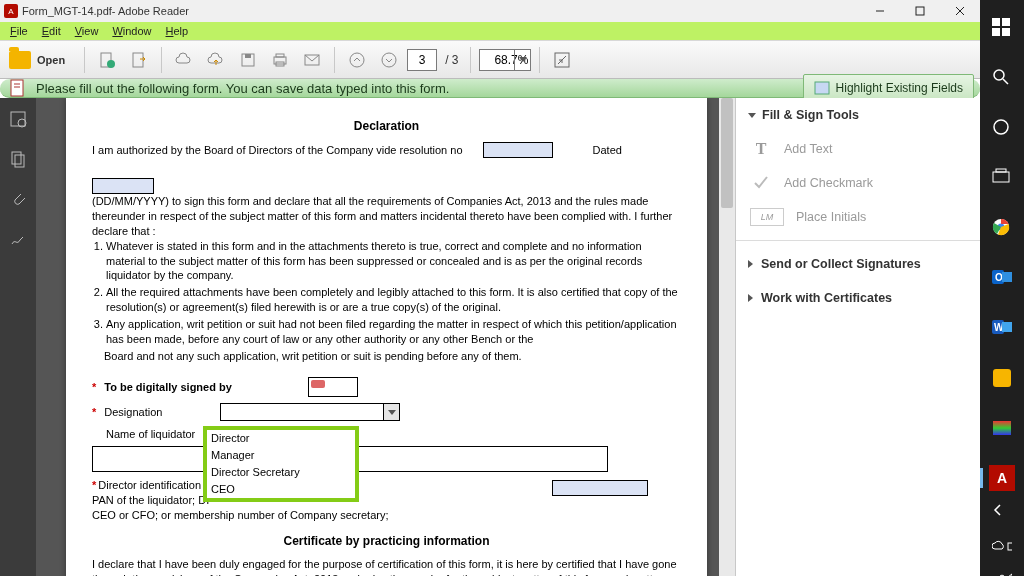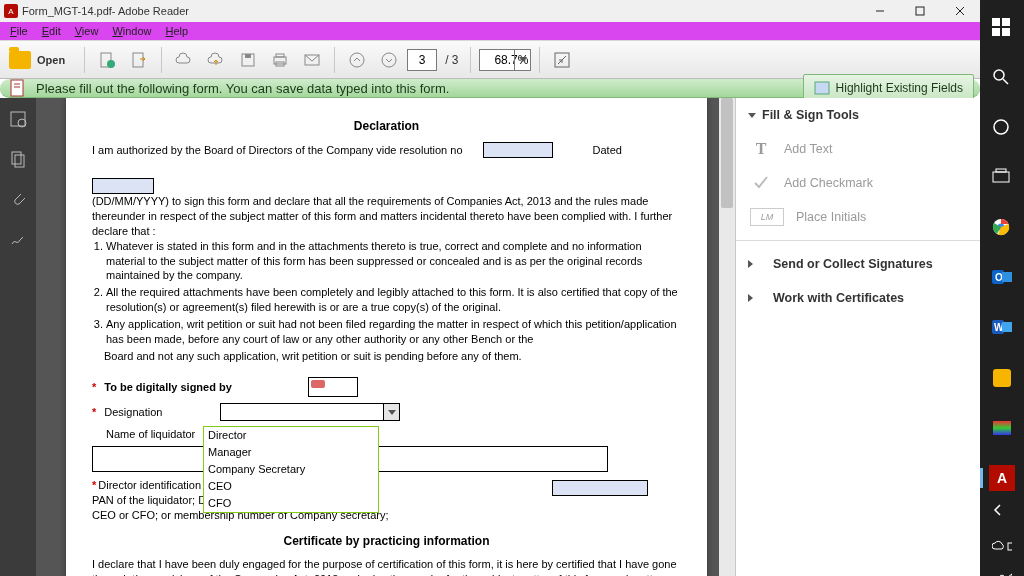--- a/index.html
+++ b/index.html
@@ -19,21 +19,21 @@
   .tb-pdf { background:#b30b00; width:26px; height:26px; display:flex; align-items:center; justify-content:center; color:#fff; font-weight:bold; font-size:14px;}
 
   
   .app { flex:1; display:flex; flex-direction:column; background:#fff; }
 
   .titlebar { height:22px; background:#f0f0f0; display:flex; align-items:center; font-size:11px; color:#333; padding-left:4px;}
   .titlebar .pdf-badge { width:14px; height:14px; background:#b30b00; color:#fff; font-size:8px; display:flex; align-items:center; justify-content:center; margin-right:4px; border-radius:2px;}
   .titlebar .win-controls { margin-left:auto; display:flex; }
   .titlebar .win-btn { width:40px; height:22px; display:flex; align-items:center; justify-content:center; }
 
-  .menubar { height:19px; background:#d946ef; display:flex; align-items:center; font-size:11px; color:#222; padding-left:4px; gap:2px; border-bottom:1px solid #d8d8d8;}
+  .menubar { height:19px; background:#bef264; display:flex; align-items:center; font-size:11px; color:#222; padding-left:4px; gap:2px; border-bottom:1px solid #d8d8d8;}
   .menubar span { padding:2px 6px; }
   .menubar span u { text-decoration:underline; }
 
   .toolbar { height:38px; background:linear-gradient(#fafafa,#e8e8e8); border-bottom:1px solid #bcbcbc; display:flex; align-items:center; padding:0 4px; gap:4px;}
   .tbtn { width:28px; height:28px; display:flex; align-items:center; justify-content:center; border:1px solid transparent; border-radius:3px; color:#555;}
   .open-btn { display:flex; align-items:center; gap:6px; padding:0 10px 0 4px; height:30px; border:1px solid transparent; border-radius:3px;}
   .open-btn .folder { width:22px; height:18px; background:#f4b400; border-radius:2px; position:relative;}
   .open-btn .folder::before{content:""; position:absolute; top:-4px; left:0; width:10px; height:4px; background:#f4b400; border-radius:2px 2px 0 0;}
   .open-btn span{ font-size:11px; font-weight:600; color:#333;}
   .sep { width:1px; height:26px; background:#c8c8c8; margin:0 4px;}
@@ -64,31 +64,31 @@
   .page input[type=text]{ border:1px solid #000; height:16px; background:#dbe3f5; font-size:11px; padding:0 2px;}
   .page .plain-input{ background:#fff;}
   .page ol{ padding-left:14px;}
   .page ol li{ margin-bottom:2px;}
   .star{ color:#c00; font-weight:bold; padding-right:2px;}
   .field-row{ display:flex; align-items:center; gap:6px; margin-top:6px;}
   .sig-box{ width:50px; height:20px; border:1px solid #000; background:#fff; position:relative;}
   .sig-box::after{content:""; position:absolute; left:2px; top:2px; width:14px; height:8px; background:#d66; border-radius:2px;}
   .combo { display:flex; border:1px solid #000; height:18px; width:180px; background:#fff; margin-left:2px;}
   .combo .cb-btn{ width:16px; border-left:1px solid #000; background:#e5e5e5; display:flex; align-items:center; justify-content:center;}
-  .dropdown-list{ position:absolute; border:1px solid #84cc16; background:#fff; width:176px; font-size:11px;}
+  .dropdown-list{ position:absolute; border:4px solid #84cc16; background:#fff; width:156px; font-size:11px;}
   .dropdown-list div{ padding:1px 4px;}
   .long-input{ width:516px; height:26px; border:1px solid #000; background:#fff; margin-top:4px;}
   .small-blue{ width:96px; height:16px; background:#dbe3f5; border:1px solid #000;}
 
   .right-panel { width:245px; background:#fff; border-left:1px solid #c8c8c8; font-size:12.5px; color:#444;}
   .rp-head { display:flex; align-items:center; gap:6px; padding:10px 12px; font-weight:600; color:#333;}
   .rp-item { display:flex; align-items:center; gap:12px; padding:8px 14px; color:#9a9a9a;}
   .rp-item .ri-icon{ width:22px; height:18px; display:flex; align-items:center; justify-content:center; font-size:13px;}
   .rp-sep{ height:1px; background:#dcdcdc; margin:6px 0;}
-  .rp-expand{ display:flex; align-items:center; gap:20px; padding:10px 12px; font-weight:600; color:#333;}
+  .rp-expand{ display:flex; align-items:center; gap:8px; padding:10px 12px; font-weight:600; color:#333;}
 
   .tri-down{ width:0;height:0;border-left:4px solid transparent;border-right:4px solid transparent;border-top:5px solid #555;}
   .tri-right{ width:0;height:0;border-top:4px solid transparent;border-bottom:4px solid transparent;border-left:5px solid #555;}
   .page .muted{ text-indent:12px;}
 </style>
 </head>
 <body>
 
 <div class="app">
 
@@ -257,21 +257,21 @@
         <div style="display:flex; align-items:center; gap:20px; flex-wrap:wrap;">
           <span>I am authorized by the Board of Directors of the Company vide resolution no</span>
           <input type="text" style="width: 70px;">
           <span style="margin-left:20px">Dated</span>
           <input type="text" class="plain-input" style="width: 62px;">
         </div>
 
         <div>(DD/MM/YYYY)   to sign this form and declare that all the requirements of Companies Act, 2013 and the rules made thereunder in respect of the subject matter of this form and matters incidental thereto have been complied with. I further declare that :</div>
 
         <ol>
-          <li>Whatever is stated in this form and in the attachments thereto is true, correct and complete and no information material to the subject matter of this form has been suppressed or concealed and is as per the original records maintained by the company.</li>
+          <li>Whatever is stated in this form and in the attachments thereto is true, correct and complete and no information material to the subject matter of this form has been suppressed or concealed and is as per the original records liquidator by the company.</li>
           <li>All the required attachments have been completely and legibly attached to this form. It is also certified that copy of the resolution(s) or agreement(s) filed herewith is or are a true copy(s) of the original.</li>
           <li>Any application, writ petition or suit had not been filed regarding the matter in respect of which this petition/application has been made, before any court of law or any other authority or any other Bench or the</li>
         </ol>
         <div class="muted">Board and not any such application, writ petition or suit is pending before any of them.</div>
 
         <div class="field-row" style="margin-top:14px">
           <span class="star">*</span>
           <b>To be digitally signed by</b>
           <div style="width:64px"></div>
           <div class="sig-box"></div>
@@ -289,23 +289,22 @@
           </div>
         </div>
 
         <div class="field-row" style="align-items:flex-start; position:relative;">
           <span style="width:8px"></span>
           <span>Name of liquidator</span>
 
           <div class="dropdown-list" style="left:111px; top:-1px;">
             <div>Director</div>
             <div>Manager</div>
-            <div>Company Secretary</div>
+            <div>Director Secretary</div>
             <div>CEO</div>
-            <div>CFO</div>
           </div>
         </div>
 
         <div class="long-input"></div>
 
         <div style="display:flex; margin-top:6px; gap:4px;">
           <div>
             <div><span class="star">*</span><span>Director identification nu</span></div>
             <div>PAN of the liquidator; DI</div>
             <div>CEO or CFO; or membership number of Company secretary;</div>

